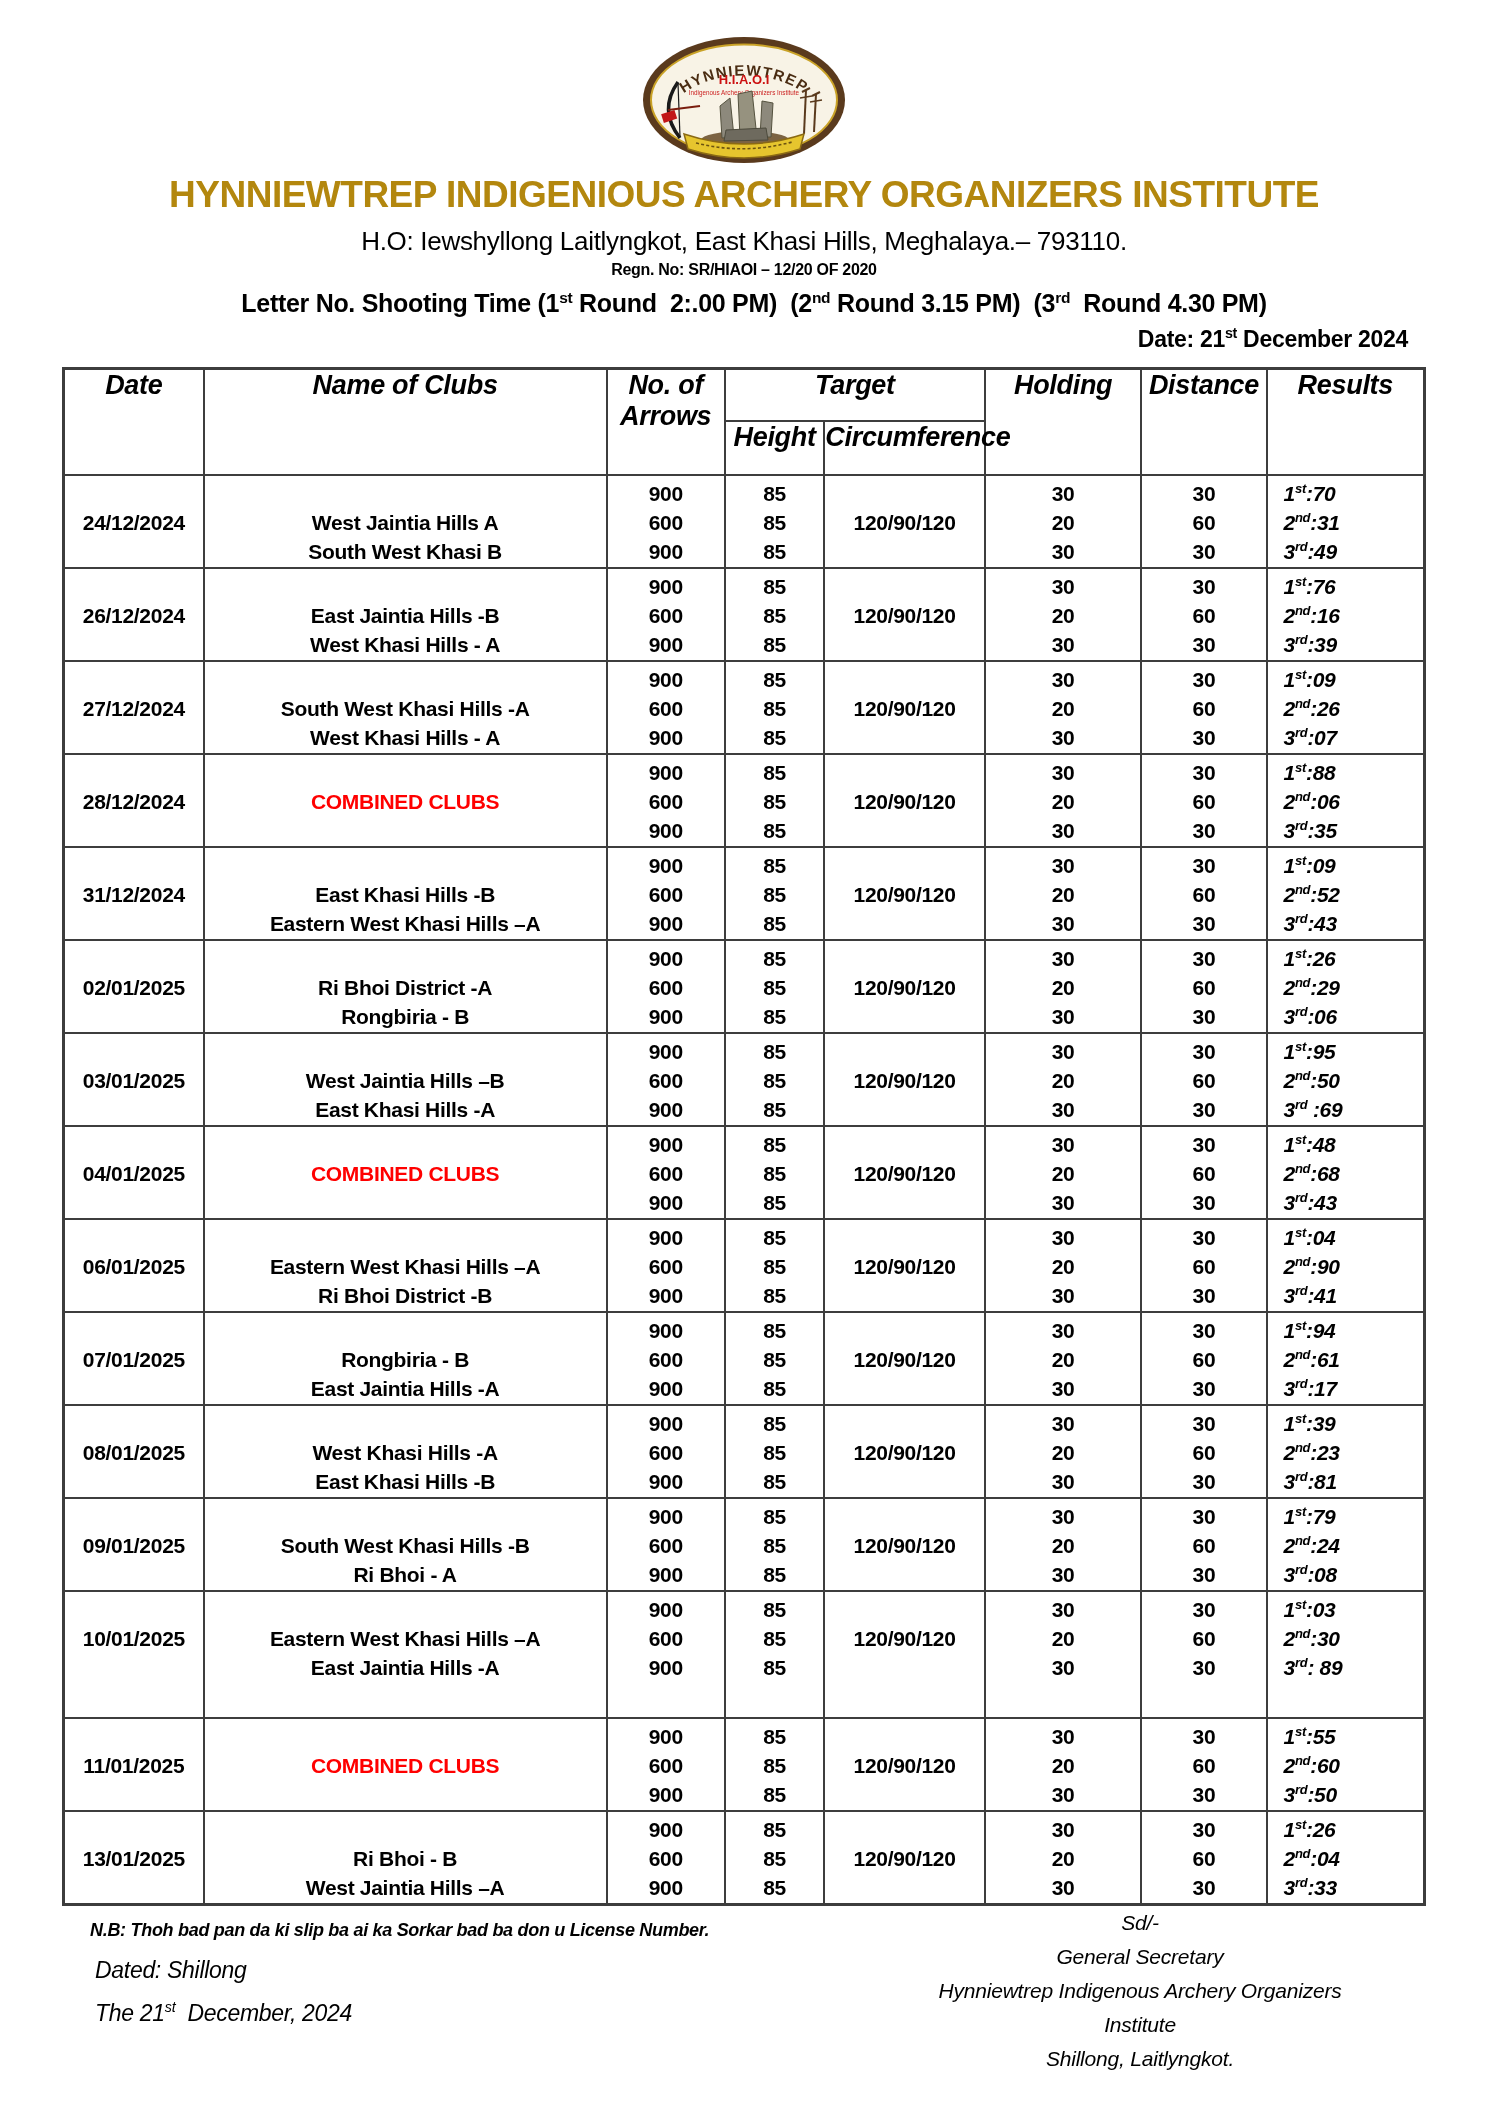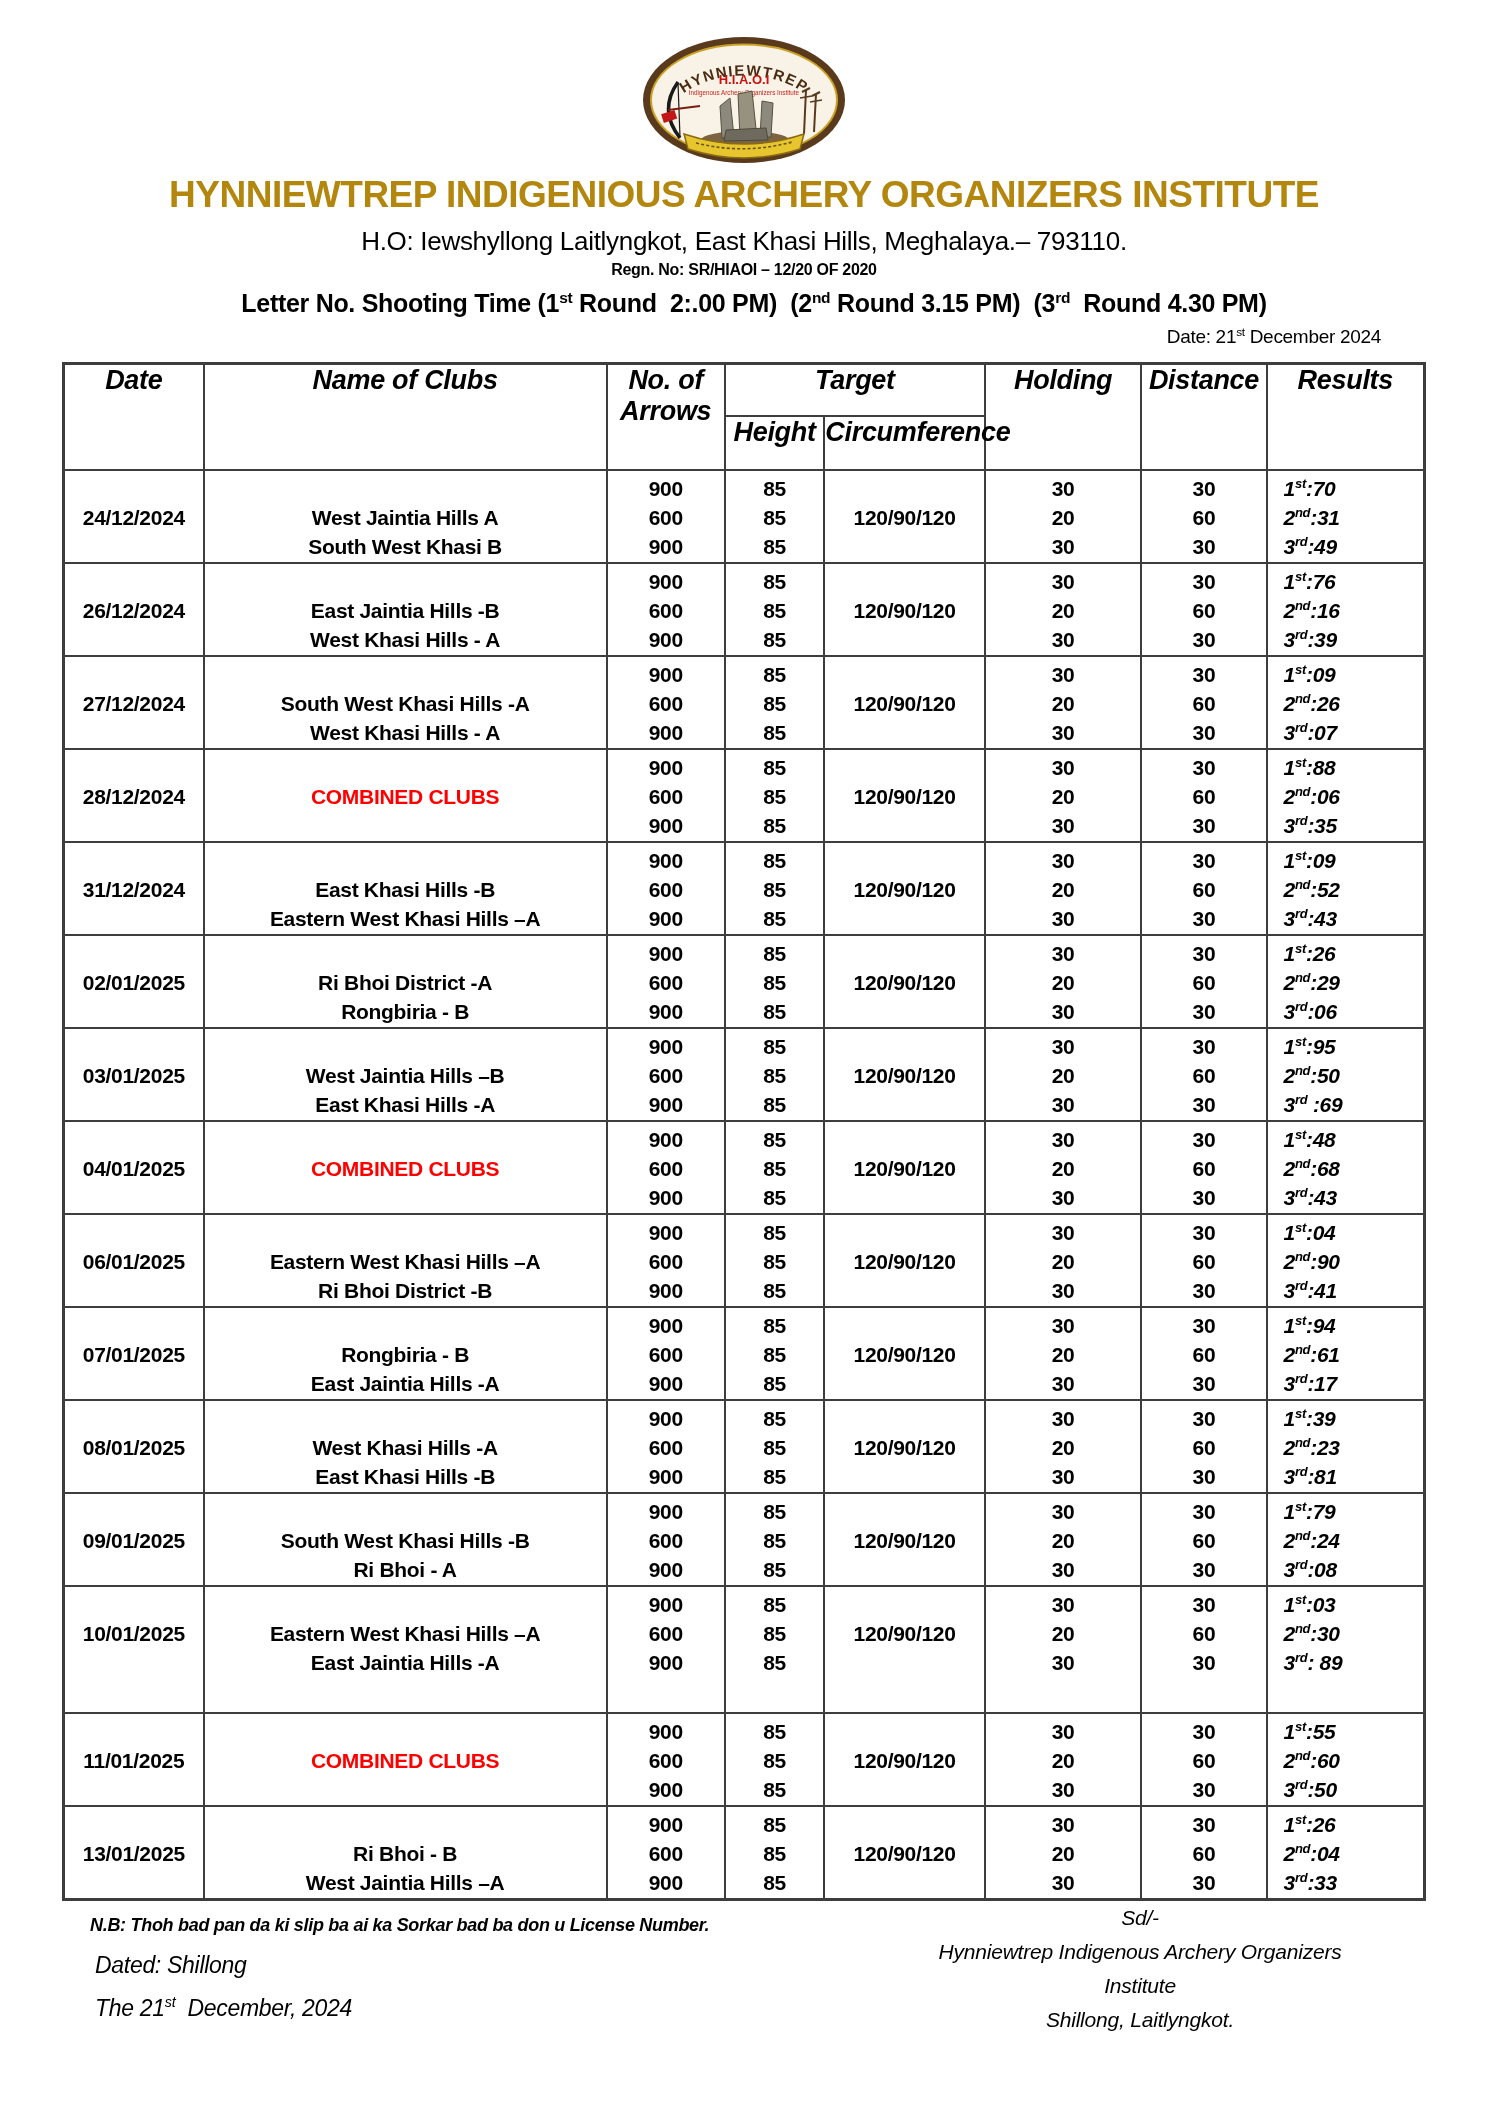--- a/index.html
+++ b/index.html
@@ -7,21 +7,21 @@
   .page{position:relative;width:1488px;height:2104px;overflow:hidden;background:#fff;}
 
   
   .head{ text-align:center; padding-top:34px; }
   .logo-wrap{ line-height:0; }
   .logo-wrap svg{ width:212px;height:132px; }
   .org-title{ margin:8px 0 0 0; font-size:37px; font-weight:bold; letter-spacing:-0.5px; color:#b3870e; }
   .org-address{ margin-top:10px; font-size:26px; letter-spacing:-0.3px; }
   .org-regn{ margin-top:4px; font-size:16px; font-weight:bold; letter-spacing:-0.3px; }
   .shooting-line{ margin-top:10px; font-size:25px; font-weight:bold; letter-spacing:-0.3px; white-space:pre;padding-left:20px; }
-  .date-line{ margin-top:8px; font-size:19px; font-weight:normal; text-align:right; padding-right:107px; letter-spacing:-0.3px; }
+  .date-line{ margin-top:8px; font-size:23px; font-weight:bold; text-align:right; padding-right:80px; letter-spacing:-0.3px; }
   sup{ font-size:0.62em; line-height:0; }
 
   
   table.sched{ border-collapse:collapse; table-layout:fixed; width:1364px; margin:14px 0 0 62px; }
   table.sched th, table.sched td{ border:2px solid #3d3d3d; padding:0; }
   table.sched{ border:3px solid #3d3d3d; }
   thead th{ font-style:italic; font-weight:bold; font-size:27px; vertical-align:top; padding-top:6px; letter-spacing:-0.3px; background:#fff;}
   th.h-top{ height:50px; }
   th.h-sub{ height:52px; }
   td{ vertical-align:top; }
@@ -754,18 +754,19 @@
         </tr>
       </tbody>
   </table>
 
   <div class="foot">
     <div class="nb-line">N.B: Thoh bad pan da ki slip ba ai ka Sorkar bad ba don u License Number.</div>
     <div class="dated-line">Dated: Shillong</div>
     <div class="footer-date">The 21<sup>st</sup>  December, 2024</div>
     <div class="sign-block">
       <div>Sd/-</div>
+      <div>General Secretary</div>
       <div>Hynniewtrep Indigenous Archery Organizers Institute</div>
       <div>Shillong, Laitlyngkot.</div>
     </div>
   </div>
 
 </div>
 
 </body></html>

